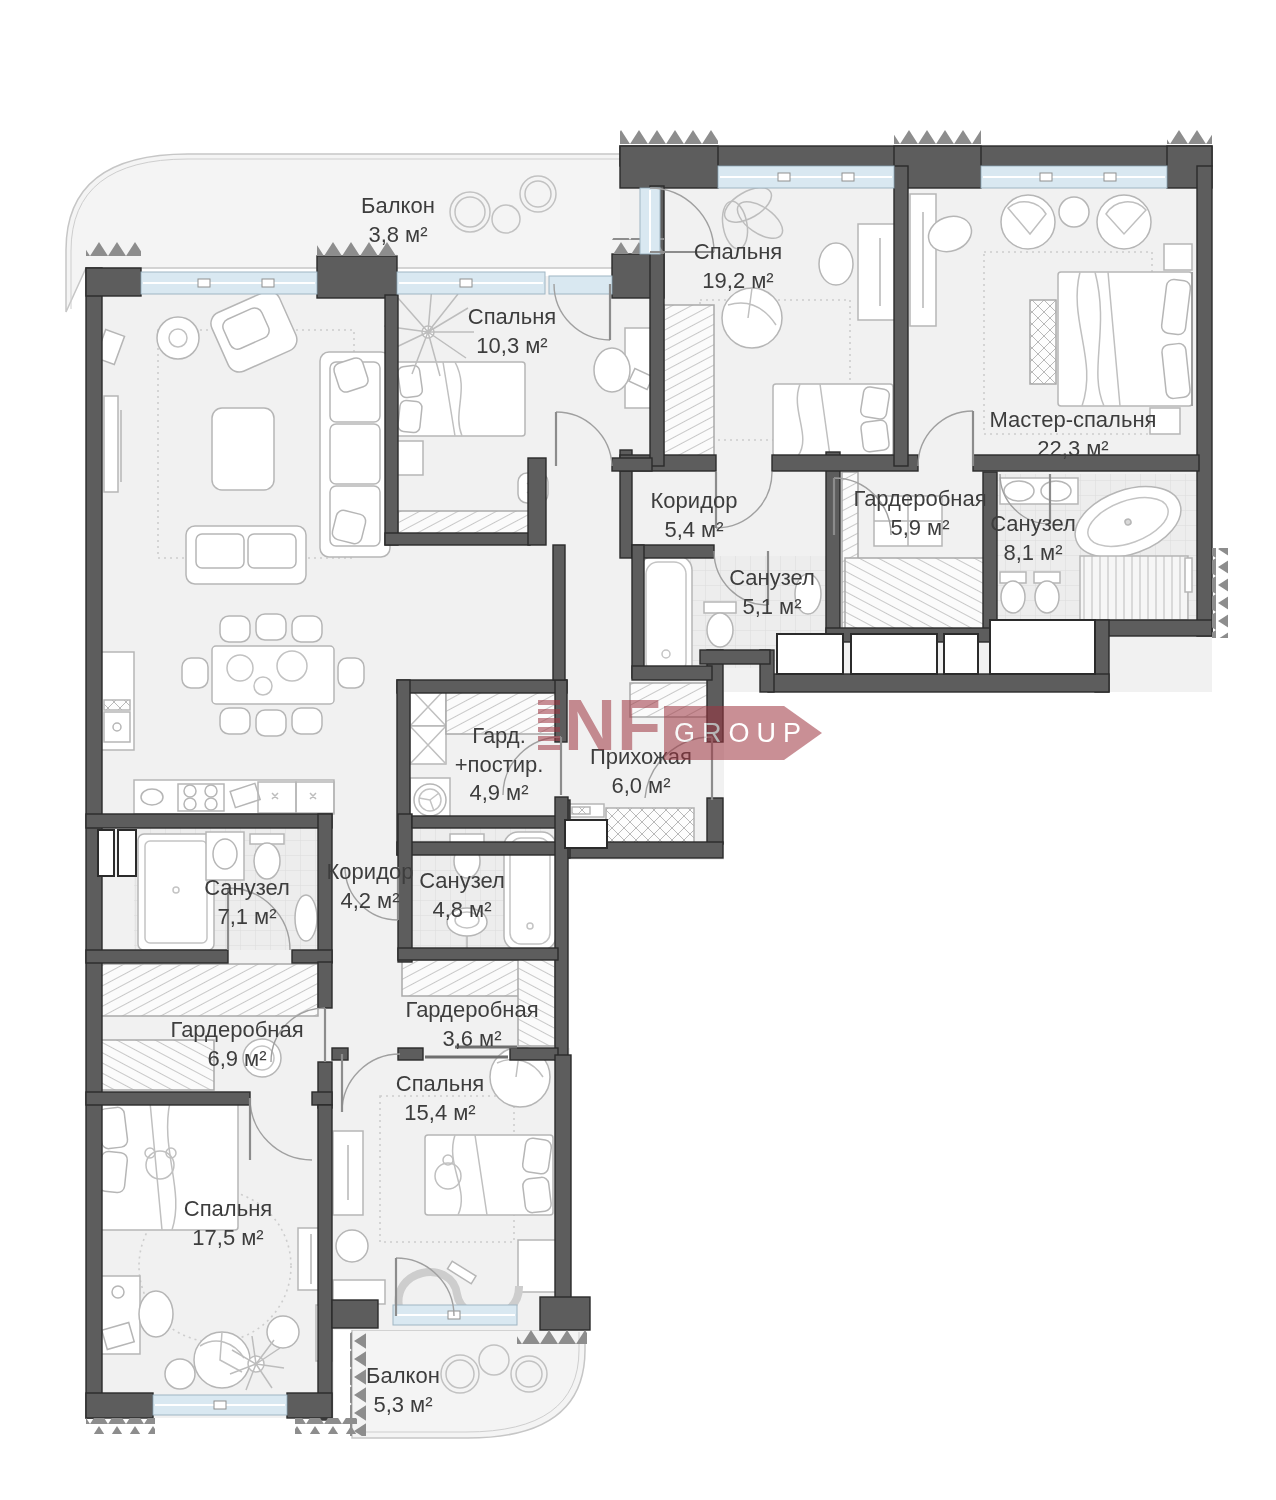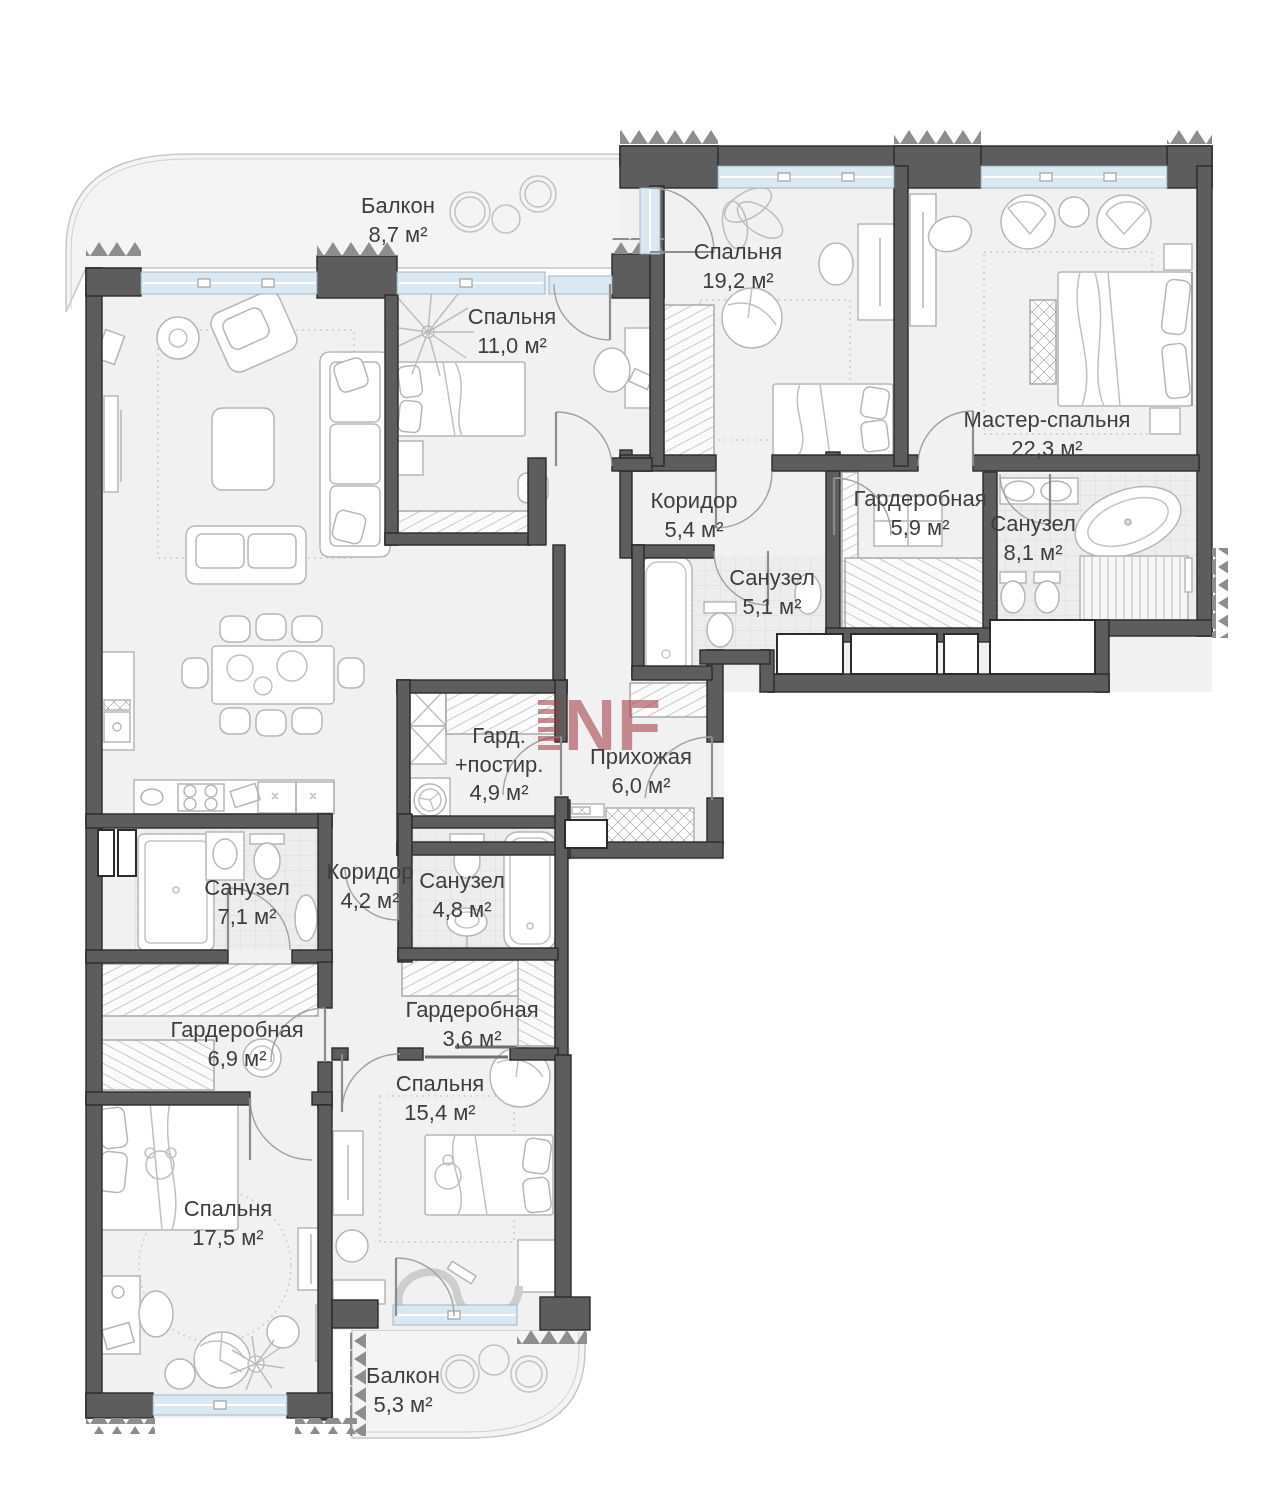--- a/index.html
+++ b/index.html
@@ -532,31 +532,31 @@
 
     <g stroke="#6e6e6e" stroke-width="3">
       <line x1="425" y1="1057" x2="508" y2="1057"></line>
           <line x1="455" y1="1047" x2="517" y2="1047"></line>
     </g>
   </g>
 </svg>
 
   <div class="lbl" style="left:398px;top:192px">
     <span>Балкон</span>
-    <span>8,7 м²</span>
+    <span>3,8 м²</span>
   </div>
   <div class="lbl" style="left:512px;top:303px">
     <span>Спальня</span>
-    <span>11,0 м²</span>
+    <span>10,3 м²</span>
   </div>
   <div class="lbl" style="left:738px;top:238px">
     <span>Спальня</span>
     <span>19,2 м²</span>
   </div>
-  <div class="lbl" style="left:1047px;top:406px">
+  <div class="lbl" style="left:1073px;top:406px">
     <span>Мастер-спальня</span>
     <span>22,3 м²</span>
   </div>
   <div class="lbl" style="left:1033px;top:510px">
     <span>Санузел</span>
     <span>8,1 м²</span>
   </div>
   <div class="lbl" style="left:694px;top:487px">
     <span>Коридор</span>
     <span>5,4 м²</span>
@@ -613,15 +613,18 @@
   <div class="wm">
     <div class="wm-mark">
       <i></i>
         <i></i>
         <i></i>
         <i></i>
         <i></i>
         <i></i>
     </div>
     <div class="wm-nf">NF</div>
+    <div class="wm-arrow">
+      <span>GROUP</span>
+    </div>
   </div>
 
 </div>
 
 </body></html>

